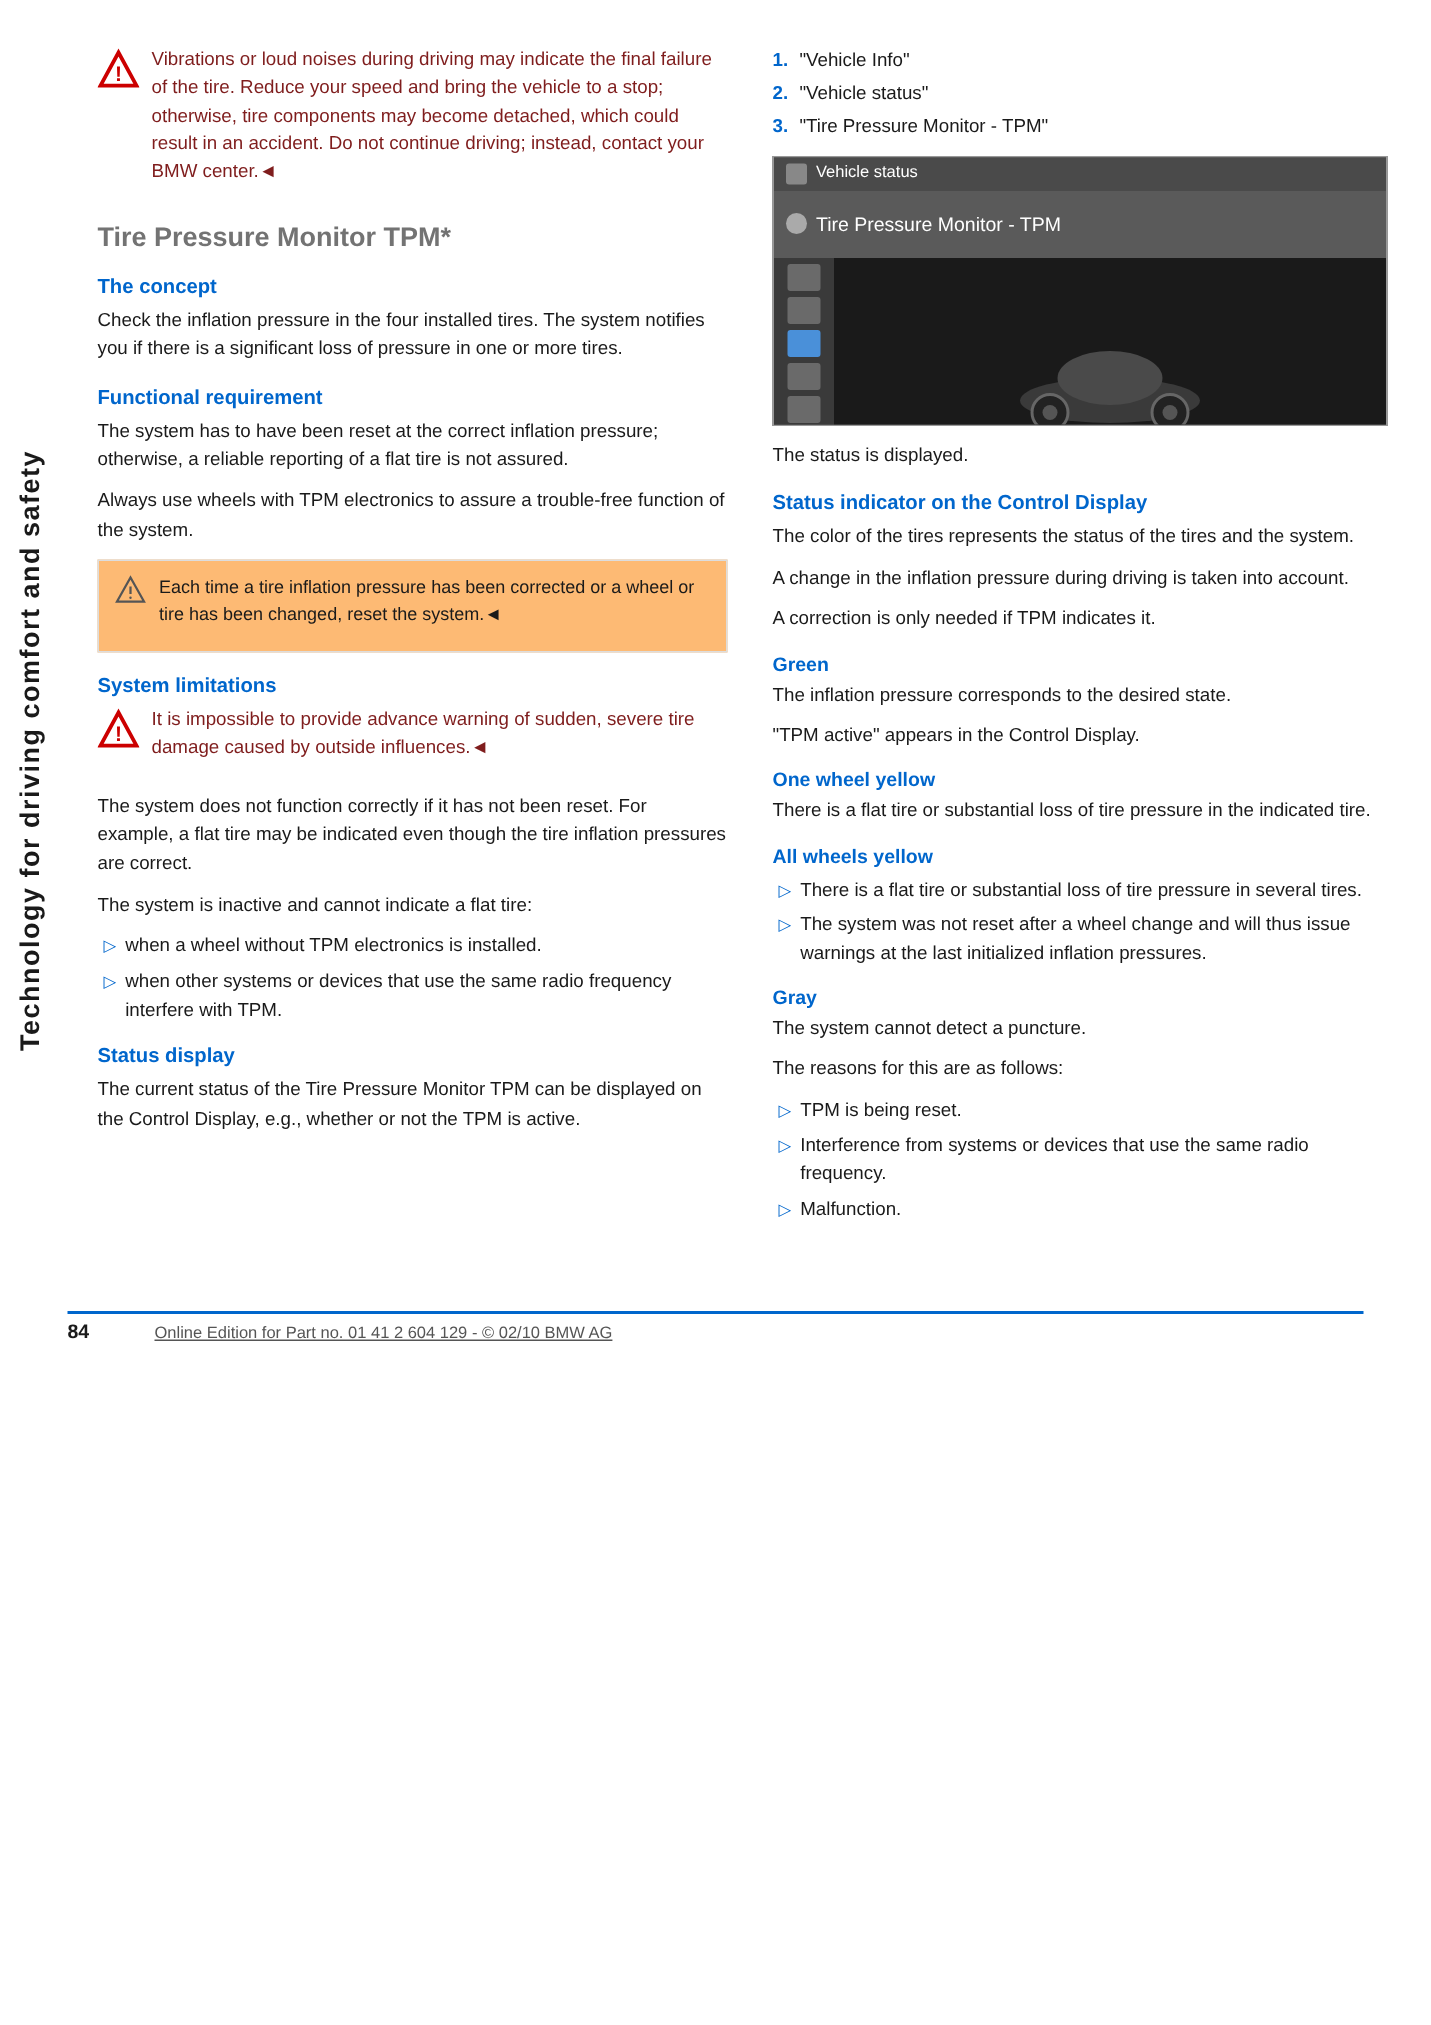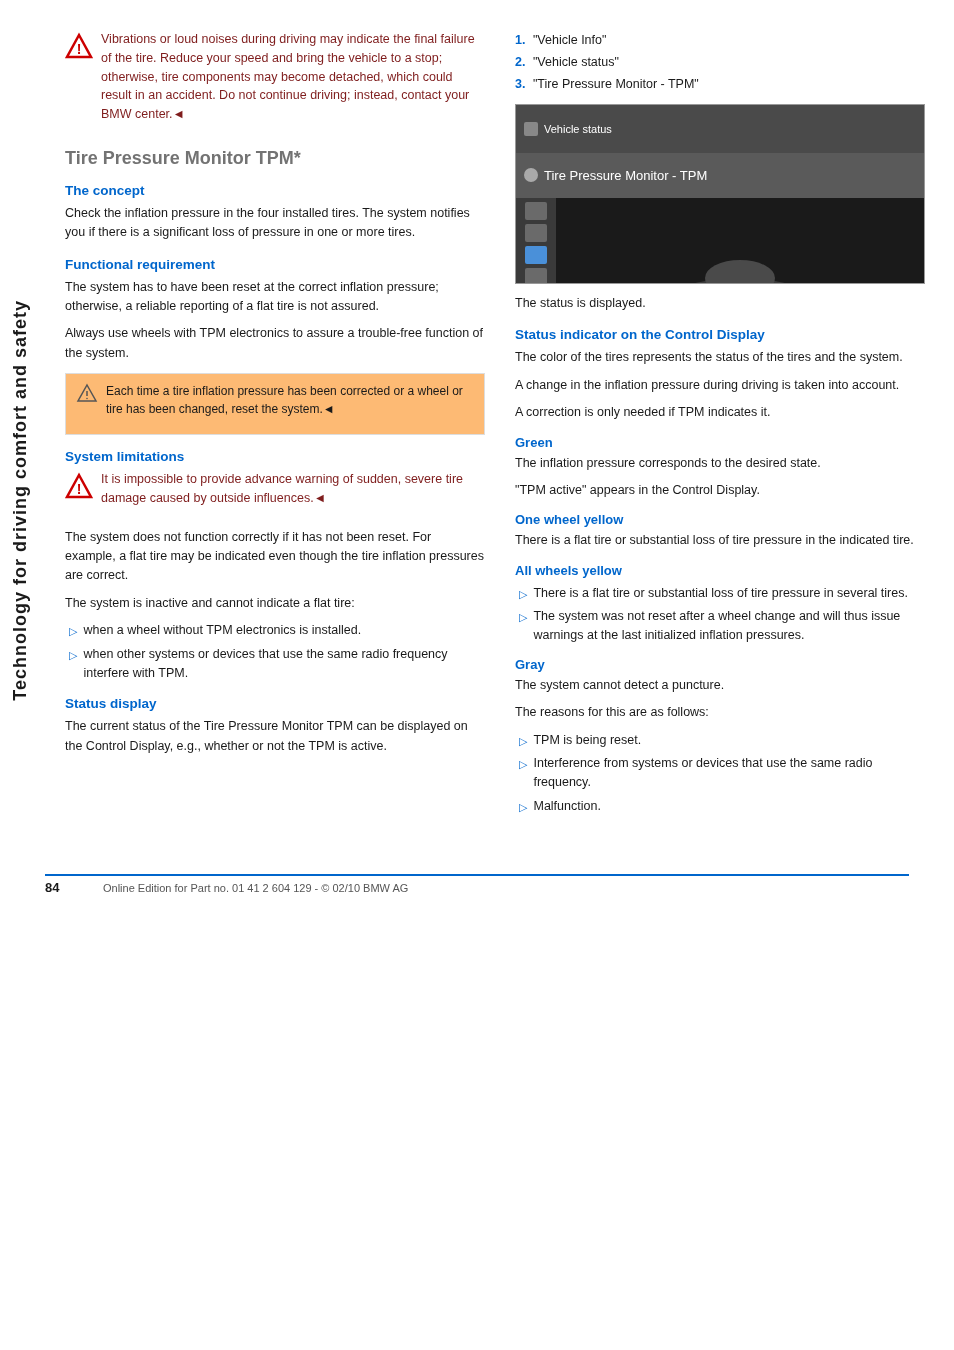--- a/index.html
+++ b/index.html
@@ -179,23 +179,22 @@
       padding: 0;
       position: relative;
       height: 180px;
       overflow: hidden;
     }
 
     .screen-title-bar {
       background: #4a4a4a;
       color: #ffffff;
       font-size: 11px;
-      padding: 17px 8px;
-      display: flex;
-      align-items: center;
+      padding: 4px 8px;
+      display: flex;
       gap: 6px;
     }
 
     .screen-title-bar .icon-square {
       width: 14px;
       height: 14px;
       background: #888;
       border-radius: 2px;
       flex-shrink: 0;
     }
@@ -292,20 +291,21 @@
     .page-number {
       font-size: 13px;
       font-weight: bold;
       color: #1a1a1a;
       min-width: 30px;
     }
 
     .footer-text {
       font-size: 11px;
       color: #555;
+      text-decoration: underline;
     }
   </style>
 </head>
 <body>
 
 <div class="sidebar-text">
   <span>Technology for driving comfort and safety</span>
 </div>
 
 <div class="content-wrapper">

